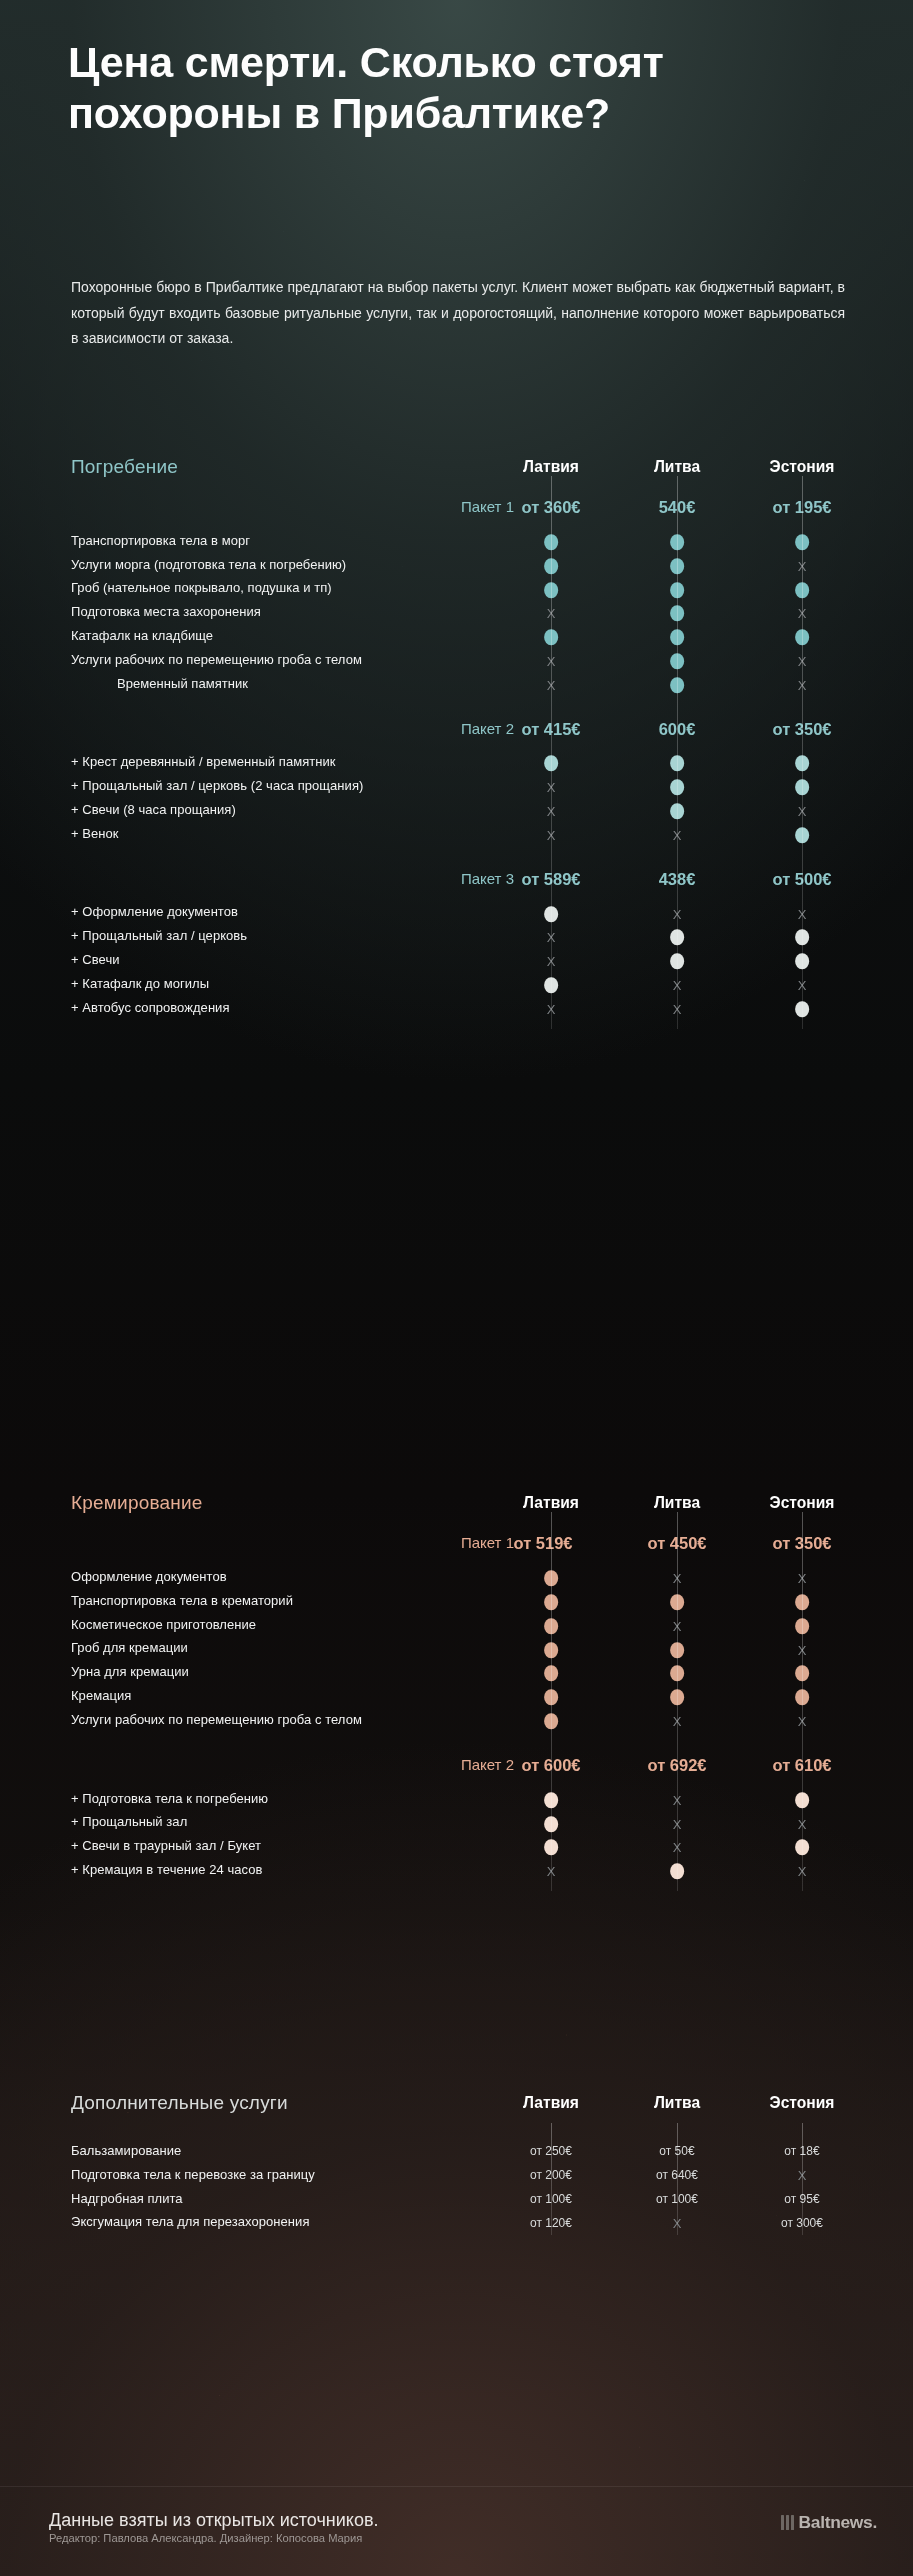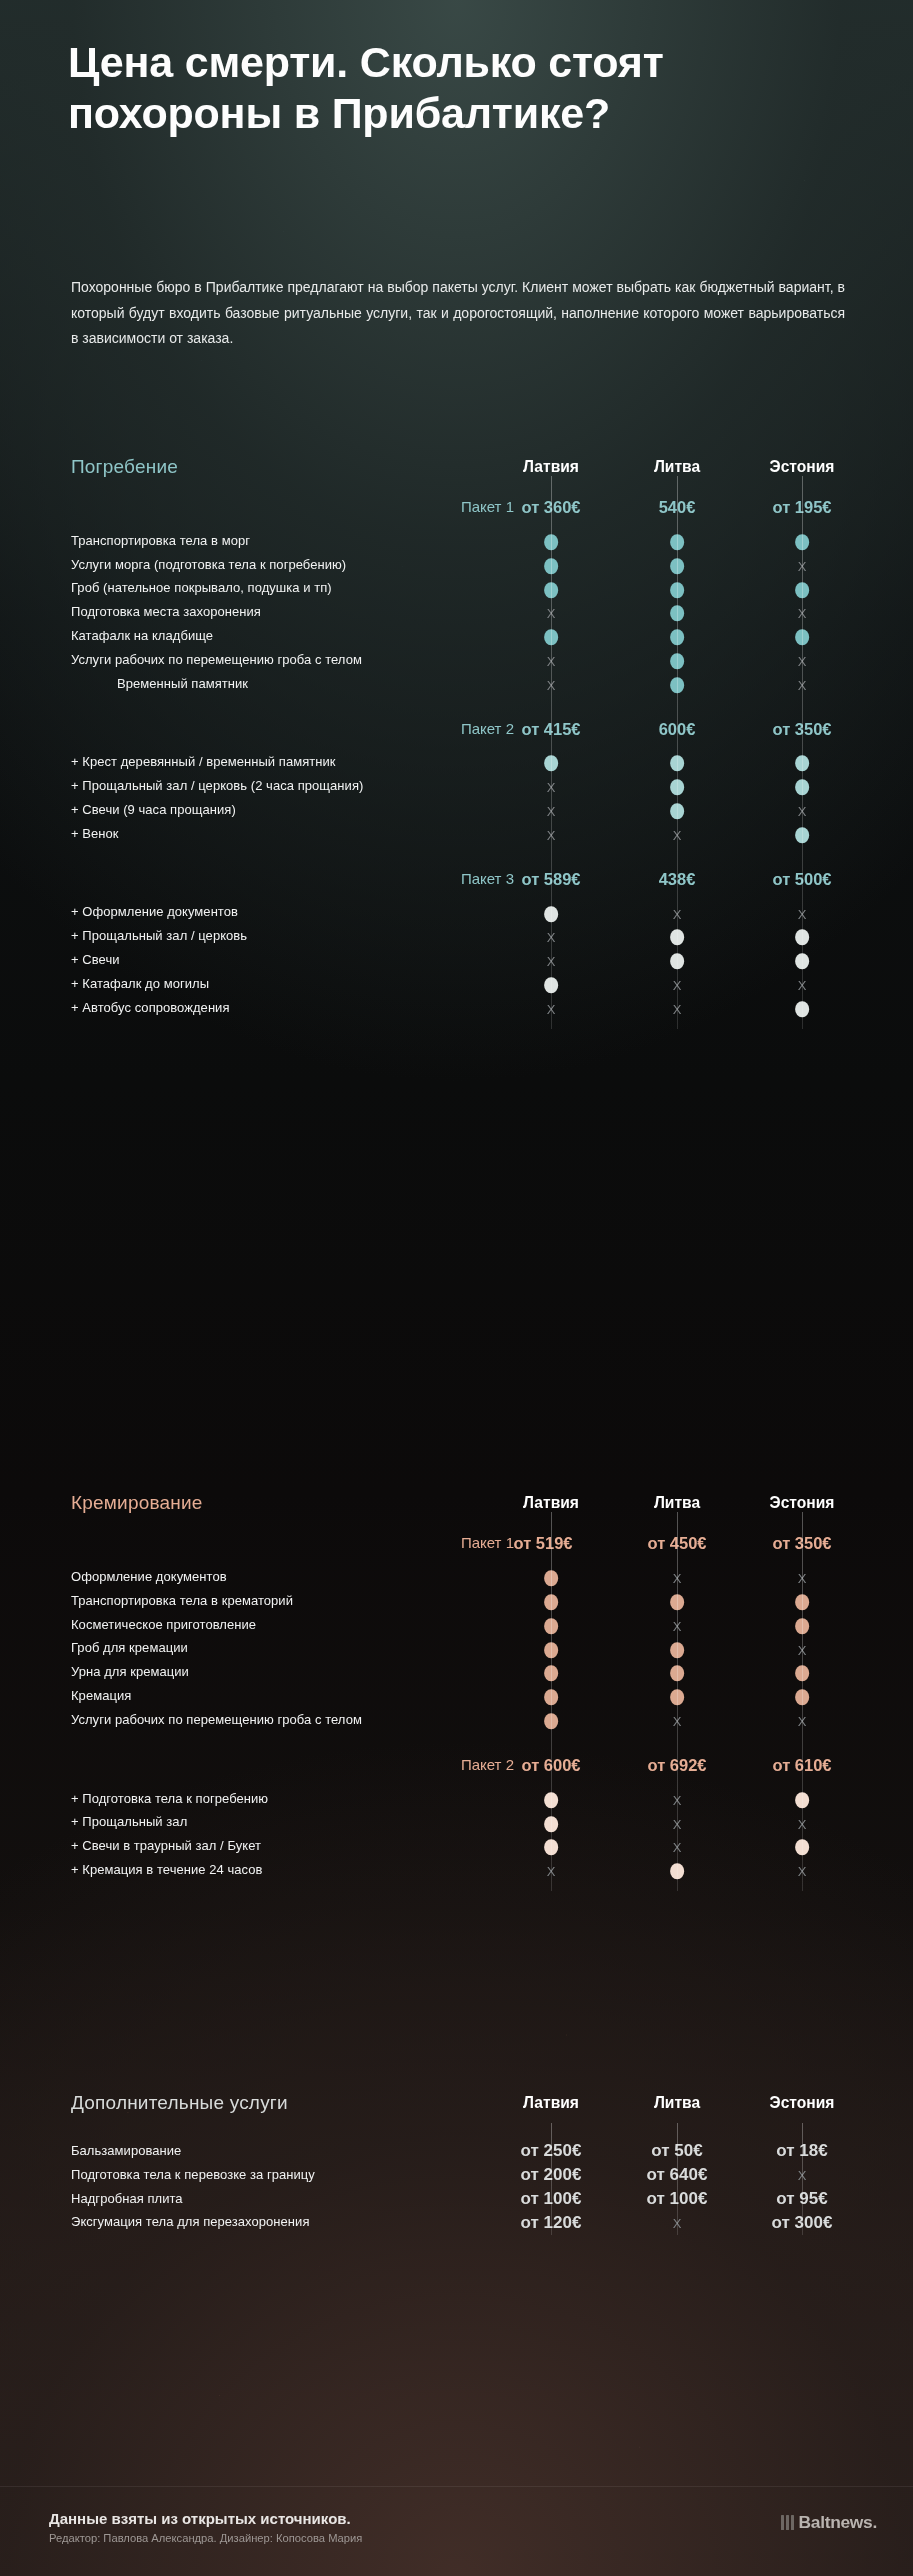--- a/index.html
+++ b/index.html
@@ -84,27 +84,27 @@
   }
   .dot{
     position:absolute;width:13.7px;height:15.6px;border-radius:50%;
     transform:translate(-50%,-50%);
   }
   .xmark{
     position:absolute;font-size:13px;color:#7d8083;transform:translate(-50%,-50%);
     font-weight:400;line-height:1;
   }
   .addprice{
-    position:absolute;font-size:17px;color:#d9dbdb;text-align:center;
-    transform:translate(-50%,-50%);white-space:nowrap;font-weight:700;
+    position:absolute;font-size:12px;color:#d9dbdb;text-align:center;
+    transform:translate(-50%,-50%);white-space:nowrap;font-weight:400;
   }
 
   
   .foot-main{
-    position:absolute;left:49px;top:2510px;font-size:15px;color:#e9e6e4;font-weight:700;
+    position:absolute;left:49px;top:2510px;font-size:18px;color:#e9e6e4;font-weight:400;
   }
   .foot-sub{
     position:absolute;left:49px;top:2532px;font-size:11.2px;color:#9d9794;font-weight:400;
   }
   .brand{
     position:absolute;right:37px;top:2512px;display:flex;align-items:center;gap:4.6px;
   }
   .brand-bars{display:flex;gap:2.3px;align-items:flex-end;}
   .brand-bars i{display:block;width:2.7px;height:15.6px;background:#6d6763;border-radius:0.5px;}
   .brand-txt{font-size:17.4px;font-weight:700;color:#b9b3af;letter-spacing:-0.3px;}
@@ -166,21 +166,21 @@
         <div class="price" style="left:677px;top:720px;color:#8fc6c8;">600€</div>
         <div class="price" style="left:802px;top:720px;color:#8fc6c8;">от 350€</div>
         <div class="row-name" style="top:754px;">+ Крест деревянный  / временный памятник</div>
         <div class="dot" style="left:551px;top:763px;background:#a8d4d3;"></div>
         <div class="dot" style="left:677px;top:763px;background:#a8d4d3;"></div>
         <div class="dot" style="left:802px;top:763px;background:#a8d4d3;"></div>
         <div class="row-name" style="top:778px;">+ Прощальный зал / церковь (2 часа прощания)</div>
         <div class="xmark" style="left:551px;top:787px;">X</div>
         <div class="dot" style="left:677px;top:787px;background:#a8d4d3;"></div>
         <div class="dot" style="left:802px;top:787px;background:#a8d4d3;"></div>
-        <div class="row-name" style="top:802px;">+ Свечи (9 часа прощания)</div>
+        <div class="row-name" style="top:802px;">+ Свечи (8 часа прощания)</div>
         <div class="xmark" style="left:551px;top:811px;">X</div>
         <div class="dot" style="left:677px;top:811px;background:#a8d4d3;"></div>
         <div class="xmark" style="left:802px;top:811px;">X</div>
         <div class="row-name" style="top:826px;">+ Венок</div>
         <div class="xmark" style="left:551px;top:835px;">X</div>
         <div class="xmark" style="left:677px;top:835px;">X</div>
         <div class="dot" style="left:802px;top:835px;background:#a8d4d3;"></div>
         <div class="pkg-label" style="left:395px;width:119px;top:870px;color:#8fc6c8;">Пакет 3</div>
         <div class="price" style="left:551px;top:870px;color:#8fc6c8;">от 589€</div>
         <div class="price" style="left:677px;top:870px;color:#8fc6c8;">438€</div>

